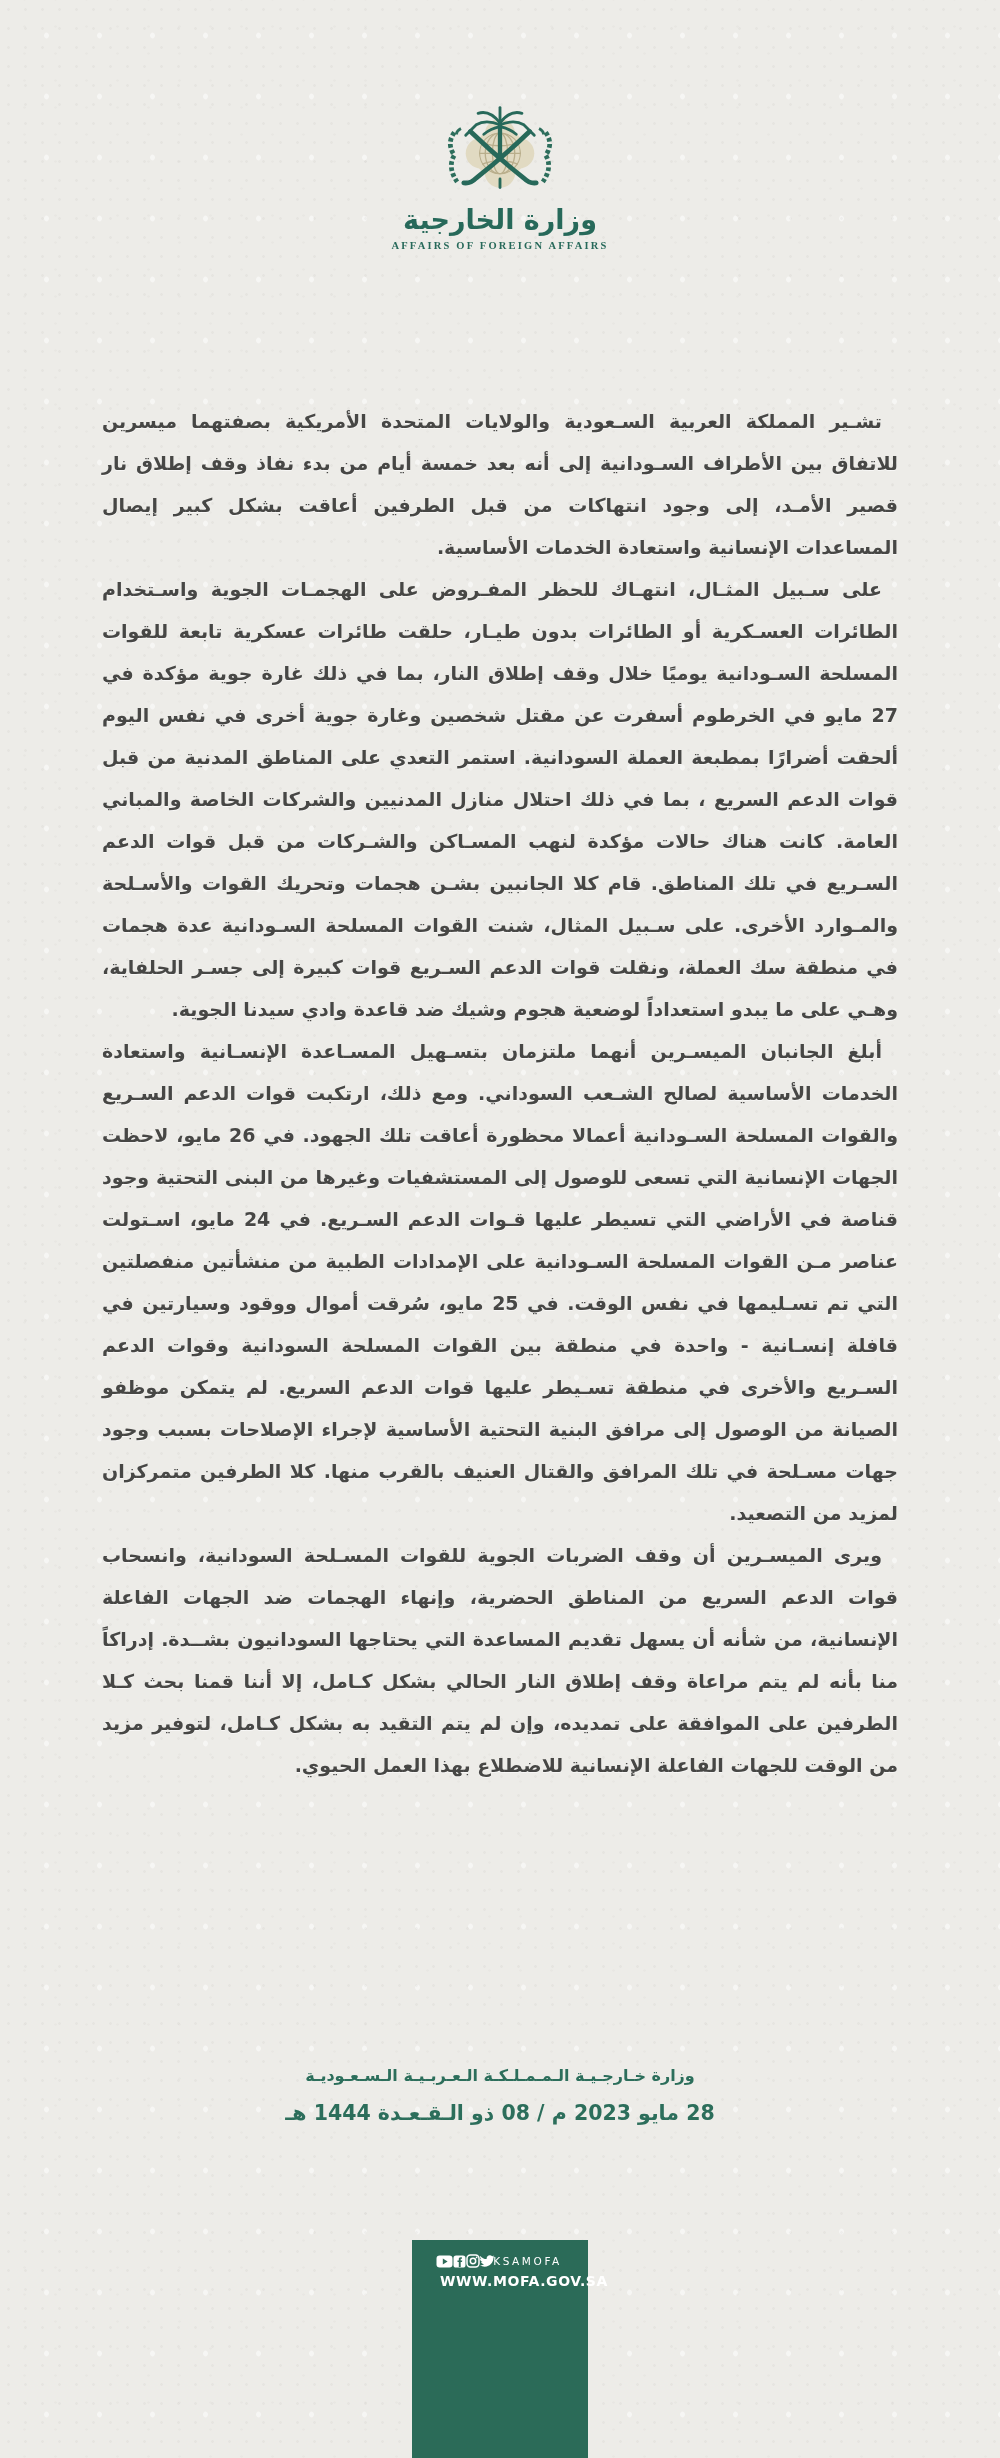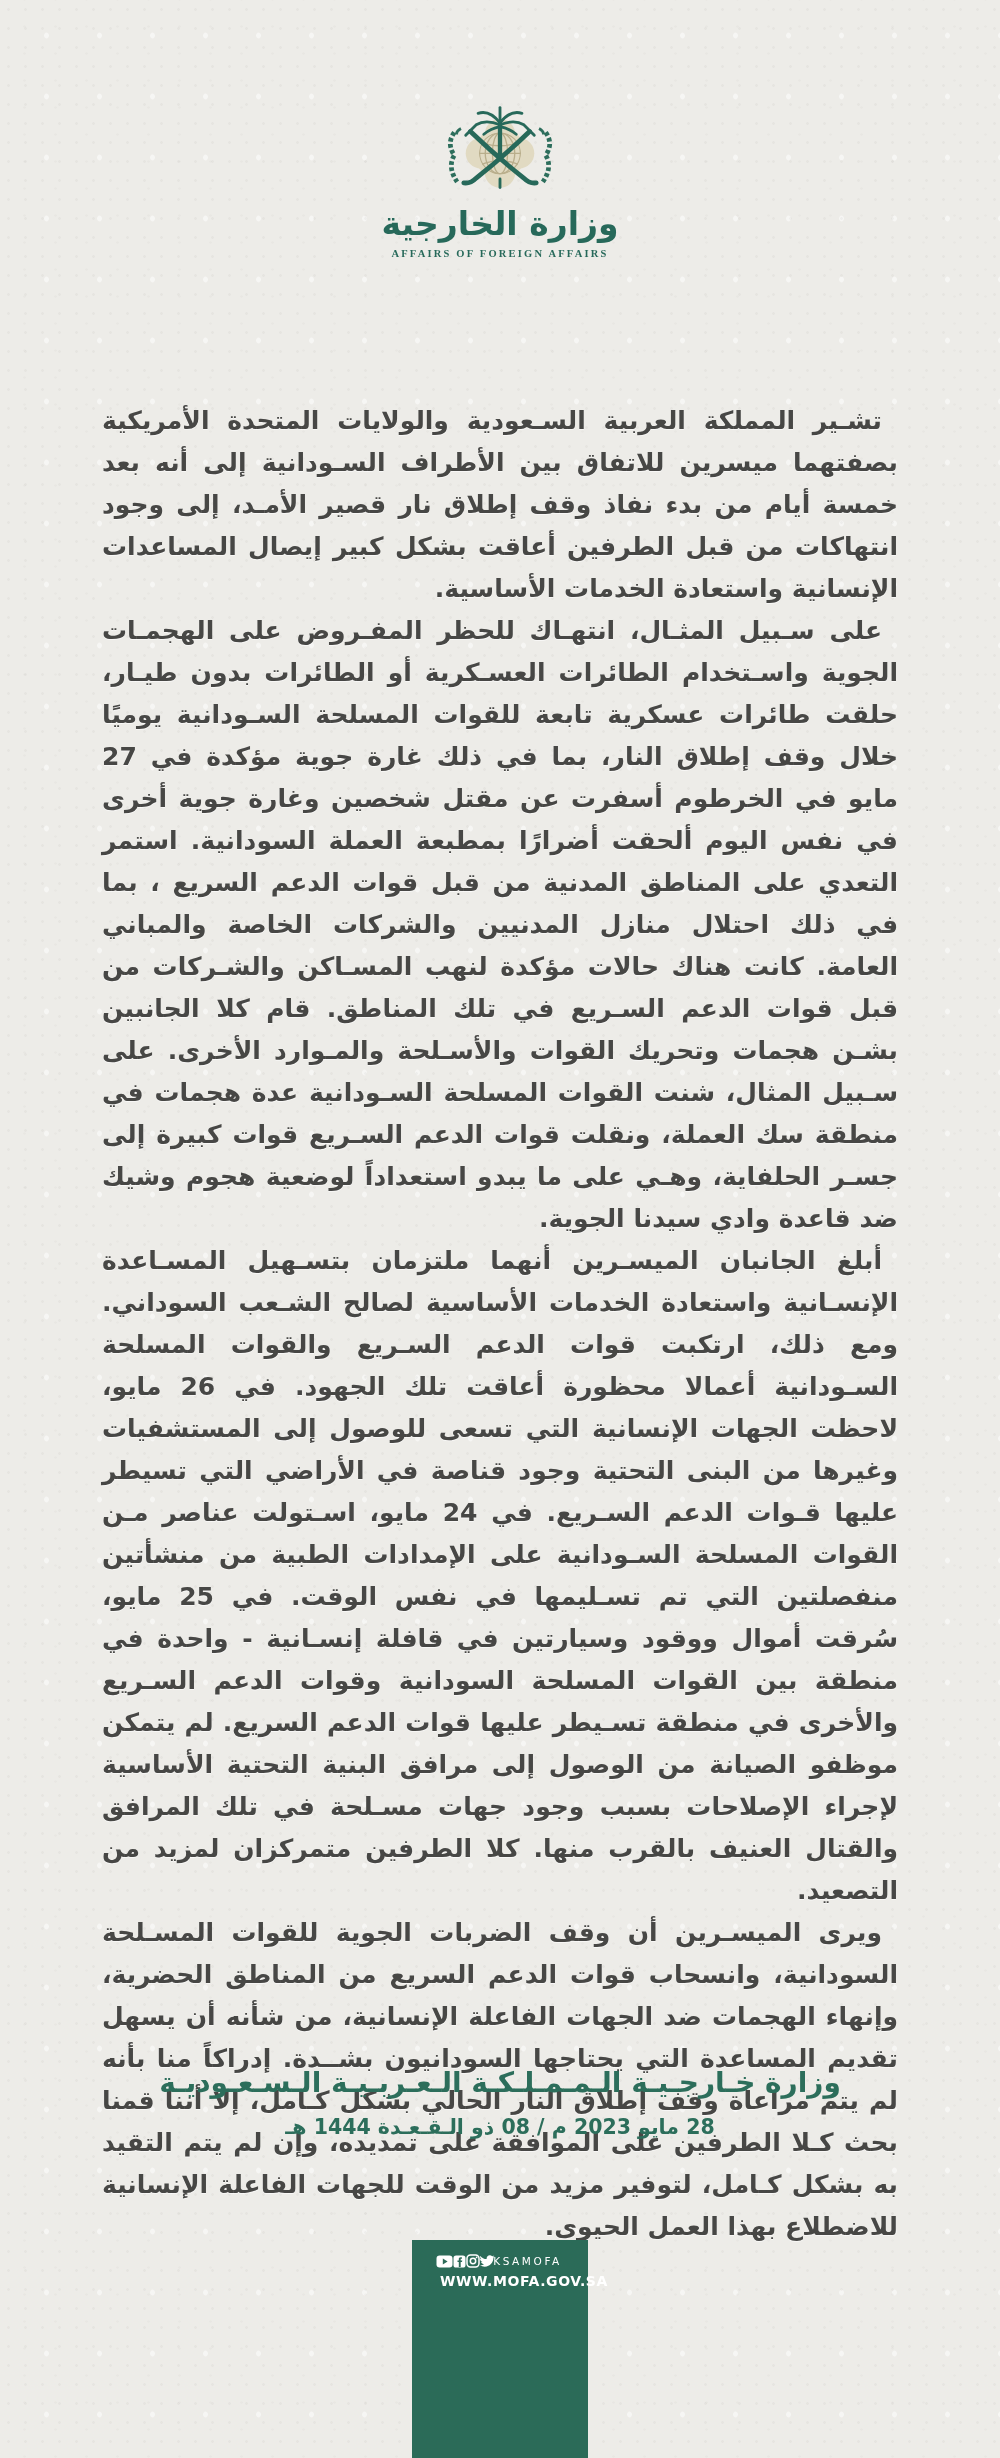--- a/index.html
+++ b/index.html
@@ -18,52 +18,52 @@
   }
   
   .logo-block{
     position:absolute;top:100px;left:0;width:100%;
     text-align:center;color:#27695a;
   }
   .emblem{display:block;margin:0 auto;}
   .wordmark{
     margin-top:4px;
     direction:rtl;
-    font-size:33px;font-weight:bold;
+    font-size:27px;font-weight:bold;
     color:#27695a;
     letter-spacing:1px;
   }
   .ministry-en{
     margin-top:5px;
     font-family:"Liberation Serif",serif;
     font-weight:bold;
     font-size:10.5px;
     letter-spacing:2.2px;
     color:#27695a;
   }
   
   .statement{
     position:absolute;top:400px;right:102px;width:796px;
     direction:rtl;
     text-align:justify;
     text-justify:inter-word;
-    font-size:25px;
+    font-size:19px;
     line-height:42px;
     font-weight:bold;
     color:#474745;
     text-shadow:0 1px 0 rgba(255,255,255,.6);
   }
   .statement p{margin:0;padding:0;text-indent:16px;}
   
   .signature{
     position:absolute;top:2066px;left:0;width:100%;
     text-align:center;direction:rtl;
     color:#2c6e5b;font-weight:bold;
   }
-  .sig-line1{font-size:28px;letter-spacing:.5px;}
+  .sig-line1{font-size:16px;letter-spacing:.5px;}
   .sig-line2{font-size:20.5px;margin-top:16px;}
   
   .footer-box{
     position:absolute;left:412px;top:2240px;
     width:176px;height:218px;
     background:#2b6b58;
   }
   .social-row{
     display:flex;align-items:center;justify-content:center;
     margin-top:13px;height:16px;

